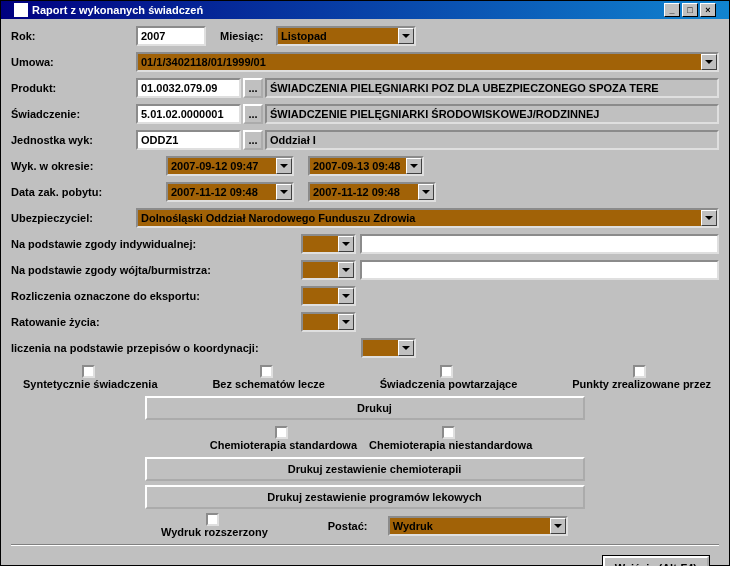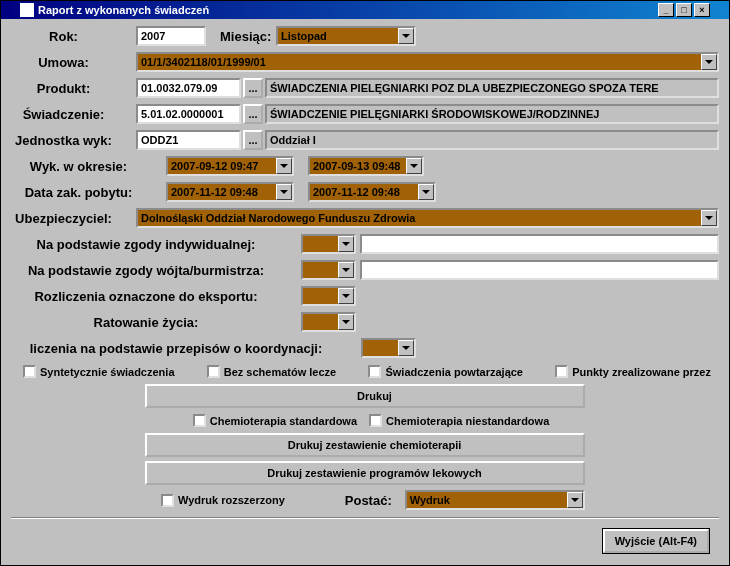--- a/index.html
+++ b/index.html
@@ -16,21 +16,21 @@
     height: 566px;
     background: #c0c0c0;
     border: 1px solid #000;
   }
   .titlebar {
     background: linear-gradient(to right, #000080, #1084d0);
     color: #fff;
     height: 18px;
     display: flex;
     align-items: center;
-    padding: 0 19px;
+    padding: 0 13px;
     font-weight: bold;
   }
   .titlebar .icon {
     width: 14px; height: 14px;
     background: #fff;
     margin-right: 4px;
     display:inline-block;
   }
   .titlebar .title { flex: 1; font-size: 11px; }
   .titlebar .ctrls { display: flex; gap: 2px; }
@@ -46,24 +46,24 @@
   .client {
     padding: 6px 10px 4px 10px;
   }
   .row {
     display: flex;
     align-items: center;
     margin-bottom: 4px;
     min-height: 22px;
   }
   .lbl {
-    text-align: center;
+    text-align: left;
     padding-right: 20px;
     font-weight: bold;
-    font-size: 13px;
+    font-size: 11px;
     flex-shrink: 0;
   }
   .lbl-125 { width: 125px; }
   .lbl-160 { width: 155px; }
   .lbl-270 { width: 290px; }
   .lbl-350 { width: 350px; }
   .inset {
     background: #fff;
     border: 2px inset #dfdfdf;
     height: 20px;
@@ -135,21 +135,21 @@
     flex-shrink:0;
   }
   .check-row {
     display: flex; align-items: center;
     gap: 12px;
     margin: 6px 0;
     padding-left: 12px;
     font-weight: bold;
     font-size: 11px;
   }
-  .check-item { display:flex; align-items:center; }
+  .check-item { display:flex; align-items:center;flex-direction:column; }
   .big-btn {
     display:block;
     width: 440px;
     height: 24px;
     margin: 4px auto;
     background: #c0c0c0;
     border: 2px outset #fff;
     font-family: inherit; font-size: 11px; font-weight: bold;
     cursor: pointer;
     padding-left: 19px;

